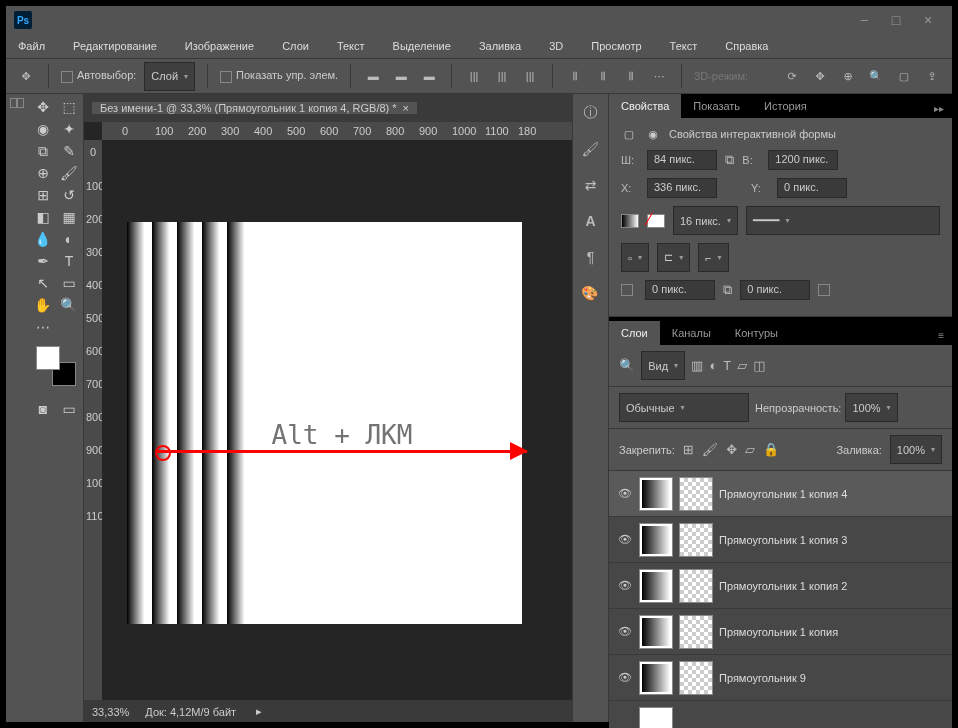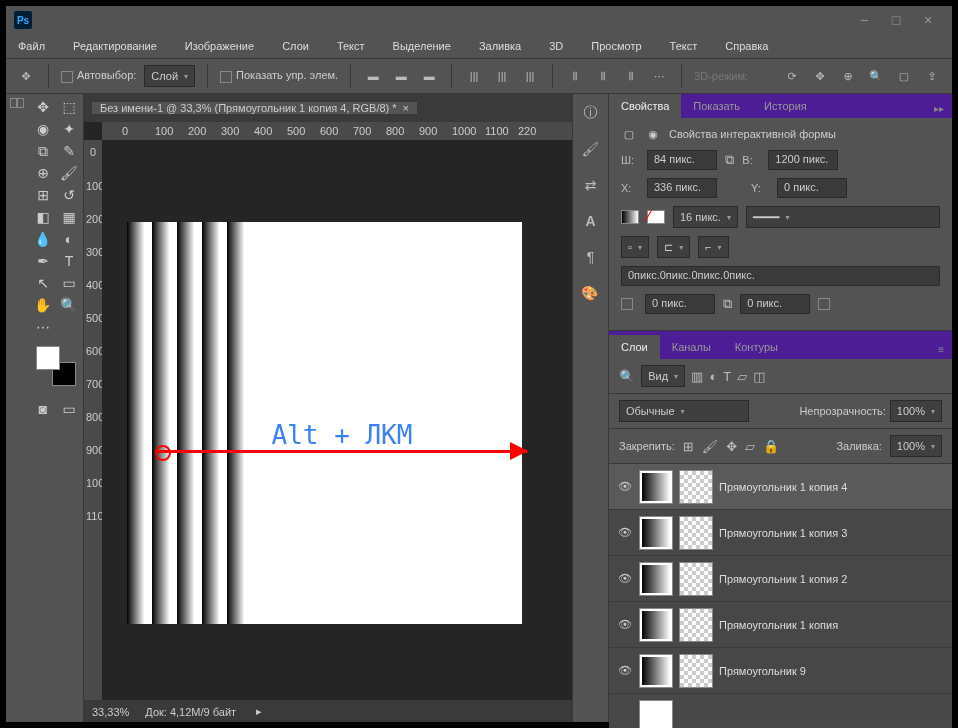--- a/index.html
+++ b/index.html
@@ -7,21 +7,21 @@
 .border{position:absolute;inset:4px;border:2px solid #000;background:#535353}
 .titlebar{height:28px;background:#535353;display:flex;align-items:center;padding:0 8px}
 .ps-logo{width:18px;height:18px;background:#001e36;color:#31a8ff;display:flex;align-items:center;justify-content:center;font-weight:bold;font-size:10px;border-radius:2px;margin-right:12px}
 .winbtns{margin-left:auto;display:flex;gap:0}
 .winbtn{width:32px;height:20px;display:flex;align-items:center;justify-content:center;color:#999;font-size:14px}
 .menubar{height:24px;display:flex;align-items:center;padding:0 4px;gap:12px}
 .menuitem{padding:4px 8px;color:#ddd}
 .optbar{height:36px;background:#535353;border-top:1px solid #383838;border-bottom:1px solid #383838;display:flex;align-items:center;padding:0 10px;gap:8px}
 .opticon{width:20px;height:20px;display:flex;align-items:center;justify-content:center;color:#bbb}
 .chk{width:12px;height:12px;border:1px solid #888;display:inline-block;margin-right:4px;vertical-align:middle}
-.dd{background:#3f3f3f;border:1px solid #2a2a2a;padding:2px 6px;display:flex;align-items:center;gap:6px;height:22px}
+.dd{background:#3f3f3f;border:1px solid #2a2a2a;padding:2px 6px;display:flex;align-items:center;gap:6px;height:29px}
 .dd::after{content:"▾";font-size:8px;color:#999}
 .sep{width:1px;height:24px;background:#383838;margin:0 4px}
 .main{display:flex;height:calc(100% - 88px)}
 .tooldock{width:22px;background:#535353;display:flex;flex-direction:column;align-items:center;padding-top:4px}
 .tabswitch{width:14px;height:10px;display:flex}
 .tabswitch span{flex:1;border:1px solid #888}
 .toolbox{width:56px;background:#535353;border-right:1px solid #383838;display:flex;flex-direction:column;padding:2px}
 .toolgrid{display:grid;grid-template-columns:1fr 1fr;gap:0}
 .tool{width:26px;height:22px;display:flex;align-items:center;justify-content:center;color:#ccc;font-size:14px}
 .swatches{position:relative;width:40px;height:40px;margin:8px auto}
@@ -33,39 +33,39 @@
 .rulers-canvas{flex:1;display:flex;position:relative}
 .rulerv{width:18px;background:#4a4a4a;color:#999;font-size:9px;text-align:center;position:relative}
 .rulerv div{position:absolute;left:2px;width:14px}
 .rulerh{height:18px;background:#4a4a4a;color:#999;font-size:9px;display:flex;position:relative;margin-left:18px}
 .rulerh div{position:absolute;top:3px}
 .canvaswrap{flex:1;background:#252525;position:relative;overflow:hidden}
 .canvas{position:absolute;left:25px;top:82px;width:395px;height:402px;background:#fff}
 .bars{display:flex;height:100%}
 .bar{width:25px;height:100%;background:linear-gradient(90deg,#000 0%,#fff 70%,#fff 100%);margin-right:0}
 .annot{position:absolute;left:30px;top:198px;width:370px;pointer-events:none}
-.annot-text{color:#3b82f6;font-size:26px;font-family:monospace;text-align:center;}
+.annot-text{color:#737373;font-size:26px;font-family:monospace;text-align:center;}
 .arrow{height:3px;background:#ff0000;position:relative}
 .arrow::before{content:"";position:absolute;left:-2px;top:-5px;width:12px;height:12px;border:2px solid #ff0000;border-radius:50%}
 .arrow::after{content:"";position:absolute;right:-1px;top:-8px;border-left:18px solid #ff0000;border-top:9px solid transparent;border-bottom:9px solid transparent}
 .statusbar{height:22px;background:#3a3a3a;display:flex;align-items:center;padding:0 8px;gap:16px;color:#bbb;border-top:1px solid #383838}
 .midstrip{width:36px;background:#535353;border-left:1px solid #383838;display:flex;flex-direction:column;align-items:center;padding-top:8px;gap:14px}
 .midstrip div{width:22px;height:22px;display:flex;align-items:center;justify-content:center;color:#bbb;font-size:14px}
 .panels{width:344px;background:#535353;border-left:1px solid #383838;display:flex;flex-direction:column}
-.ptabs{height:28px;background:#4c1d95;display:flex;align-items:flex-end}
+.ptabs{height:28px;background:#000000;display:flex;align-items:flex-end}
 .ptab{padding:6px 12px;color:#999}
 .ptab.active{background:#535353;color:#eee}
 .pcollapse{margin-left:auto;padding:4px 8px;color:#888;font-size:10px}
 .props{padding:8px 12px;background:#535353}
 .prow{display:flex;align-items:center;gap:8px;margin-bottom:8px}
 .plabel{color:#bbb;min-width:18px}
 .pinput{background:#3a3a3a;border:1px solid #2a2a2a;padding:2px 6px;color:#ccc;min-width:70px;height:20px}
 .layers{flex:1;display:flex;flex-direction:column;border-top:1px solid #383838}
 .lopts{padding:6px 10px;display:flex;align-items:center;gap:6px;border-bottom:1px solid #383838}
-.lopts2{padding:6px 10px;display:flex;align-items:center;gap:6px;border-bottom:1px solid #383838;justify-content:space-between}
+.lopts2{padding:6px 10px;display:flex;align-items:center;gap:6px;border-bottom:1px solid #383838;justify-content:flex-start}
 .llock{padding:6px 10px;display:flex;align-items:center;gap:8px;border-bottom:1px solid #383838;color:#bbb}
 .llist{flex:1;overflow:auto;background:#474747}
 .layer{display:flex;align-items:center;padding:4px 8px;gap:6px;border-bottom:1px solid #3a3a3a;height:46px}
 .layer.sel{background:#5a5a5a}
 .eye{width:16px;text-align:center;color:#ccc}
 .lthumb{width:34px;height:34px;background:#fff;border:1px solid #888;position:relative}
 .lthumb.mask{background:repeating-conic-gradient(#ccc 0 25%,#fff 0 50%) 0 0/8px 8px}
 .lthumb-inner{position:absolute;inset:2px;background:linear-gradient(90deg,#000,#fff)}
 .lname{color:#ddd}
 .smallicon{width:16px;height:16px;display:inline-flex;align-items:center;justify-content:center}
@@ -188,21 +188,21 @@
         <div style="left:86px">200</div>
           <div style="left:119px">300</div>
         <div style="left:152px">400</div>
           <div style="left:185px">500</div>
         <div style="left:218px">600</div>
           <div style="left:251px">700</div>
         <div style="left:284px">800</div>
           <div style="left:317px">900</div>
         <div style="left:350px">1000</div>
           <div style="left:383px">1100</div>
-        <div style="left:416px">220</div>
+        <div style="left:416px">180</div>
       </div>
       <div class="rulers-canvas">
         <div class="rulerv">
           <div style="top:6px">0</div>
             <div style="top:40px">100</div>
           <div style="top:73px">200</div>
             <div style="top:106px">300</div>
           <div style="top:139px">400</div>
             <div style="top:172px">500</div>
           <div style="top:205px">600</div>
@@ -280,23 +280,20 @@
               <span>16 пикс.</span>
             </div>
           <div class="dd" style="flex:1">━━━━</div>
         </div>
         <div class="prow">
           <div class="dd">▫</div>
           <div class="dd">⊏</div>
           <div class="dd">⌐</div>
         </div>
         <div class="prow">
-          <div class="pinput" style="flex:1">0пикс.0пикс.0пикс.0пикс.</div>
-        </div>
-        <div class="prow">
           <span class="chk"></span>
           <div class="pinput">0 пикс.</div>
           <span class="ricon">⧉</span>
           <div class="pinput">0 пикс.</div>
           <span class="chk"></span>
         </div>
       </div>
 
       <div class="layers">
         <div class="ptabs">

